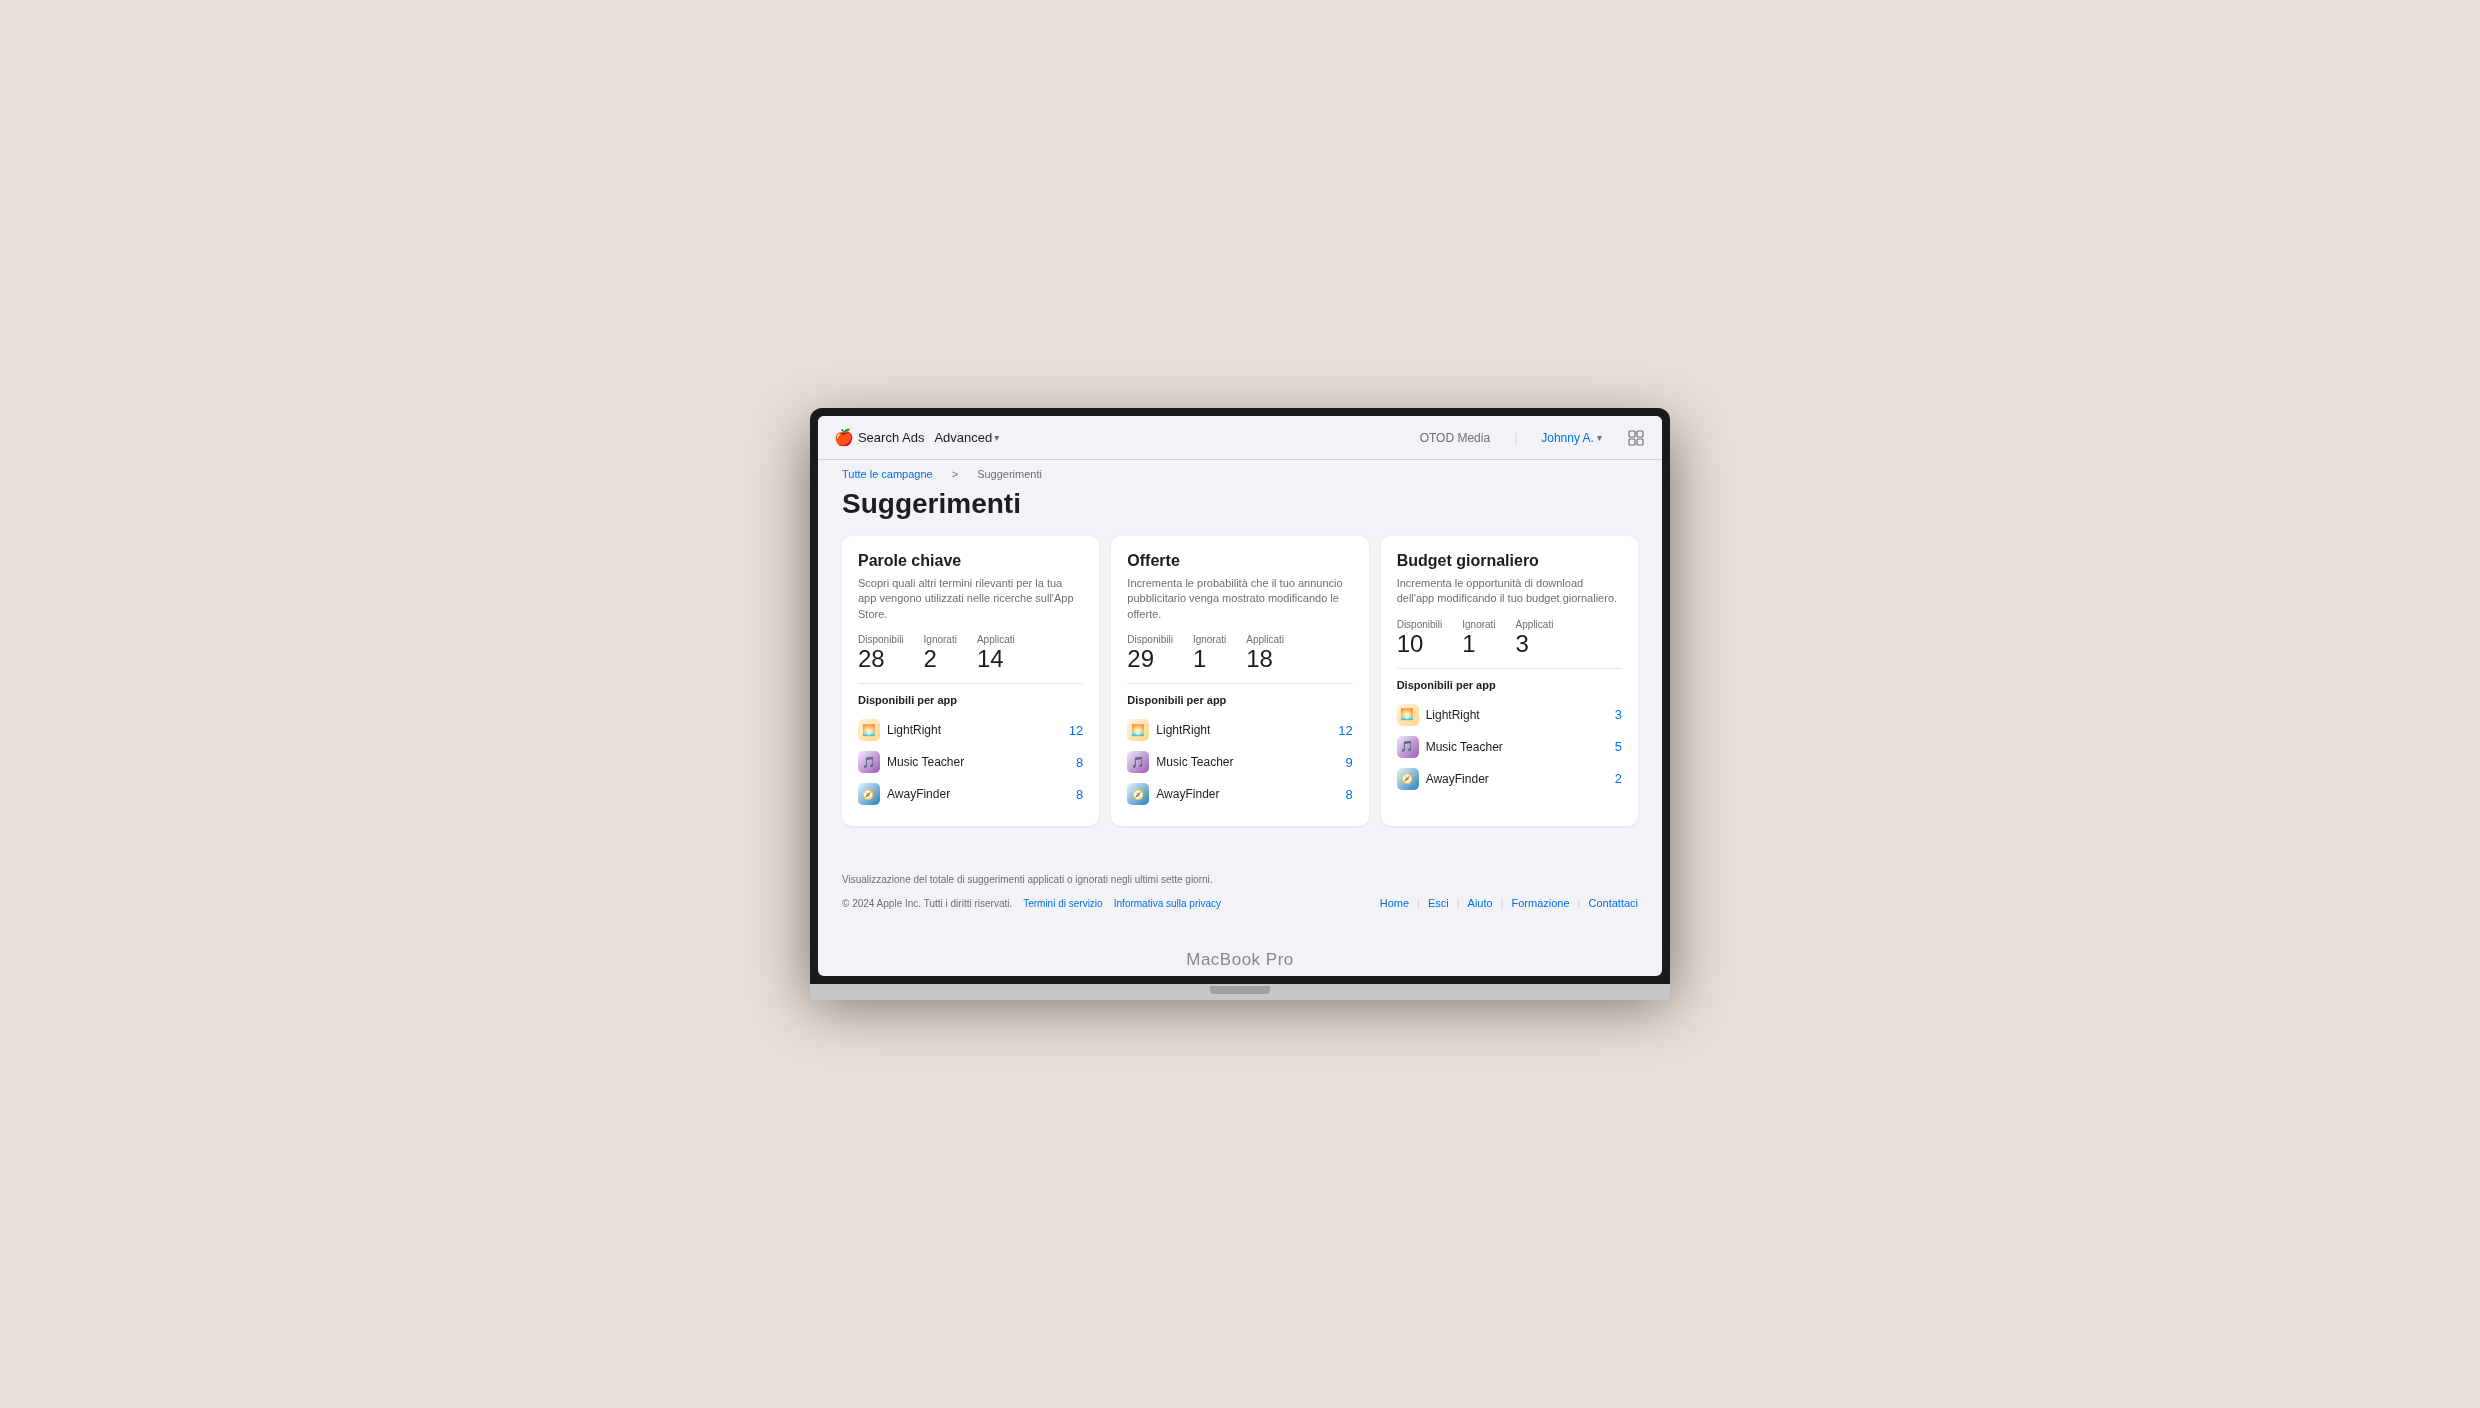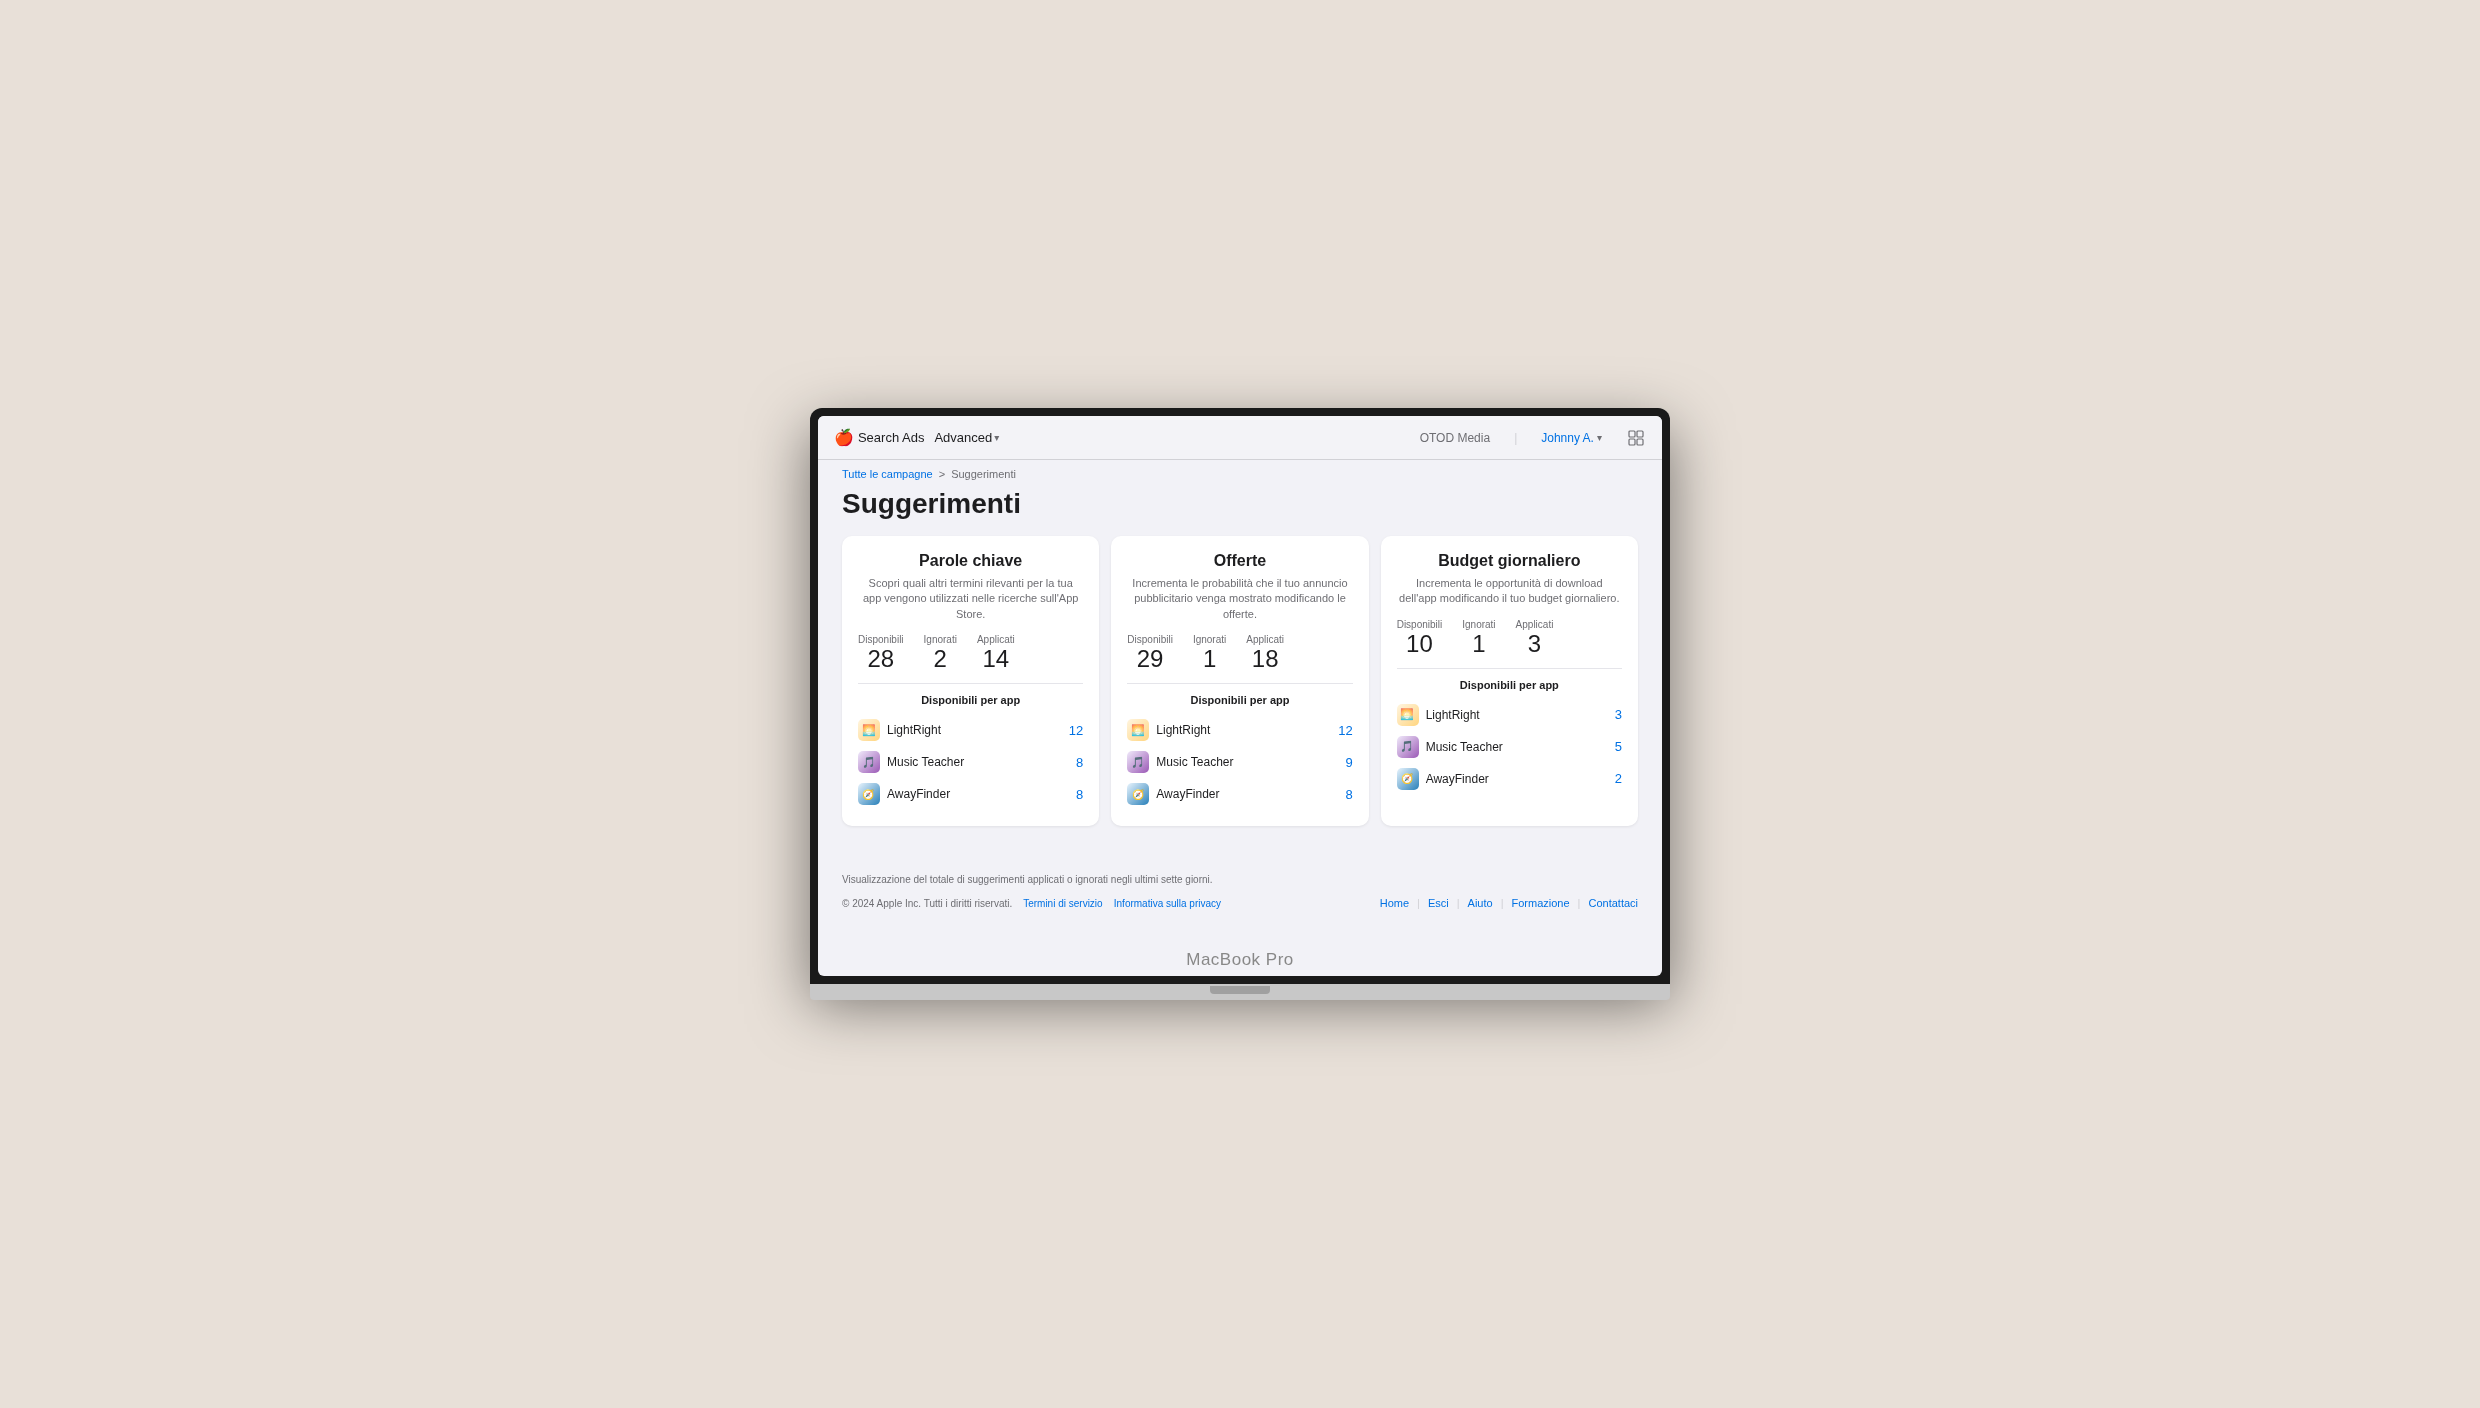--- a/index.html
+++ b/index.html
@@ -105,21 +105,21 @@
       cursor: pointer;
       color: #6e6e73;
       font-size: 14px;
     }
 
     
     .breadcrumb {
       padding: 8px 24px 0;
       display: flex;
       align-items: center;
-      gap: 6px;
+      gap: 19px;
       font-size: 11px;
     }
 
     .breadcrumb-link {
       color: #0071e3;
       text-decoration: none;
       cursor: pointer;
     }
 
     .breadcrumb-sep { color: #6e6e73; }
@@ -143,21 +143,20 @@
       grid-template-columns: 1fr 1fr 1fr;
       gap: 12px;
       margin-bottom: 16px;
     }
 
     .card {
       background: #ffffff;
       border-radius: 10px;
       padding: 16px;
       box-shadow: 0 1px 3px rgba(0,0,0,0.08);
-      text-align: center;
     }
 
     .card-title {
       font-size: 16px;
       font-weight: 600;
       color: #1d1d1f;
       margin-bottom: 6px;
     }
 
     .card-description {

